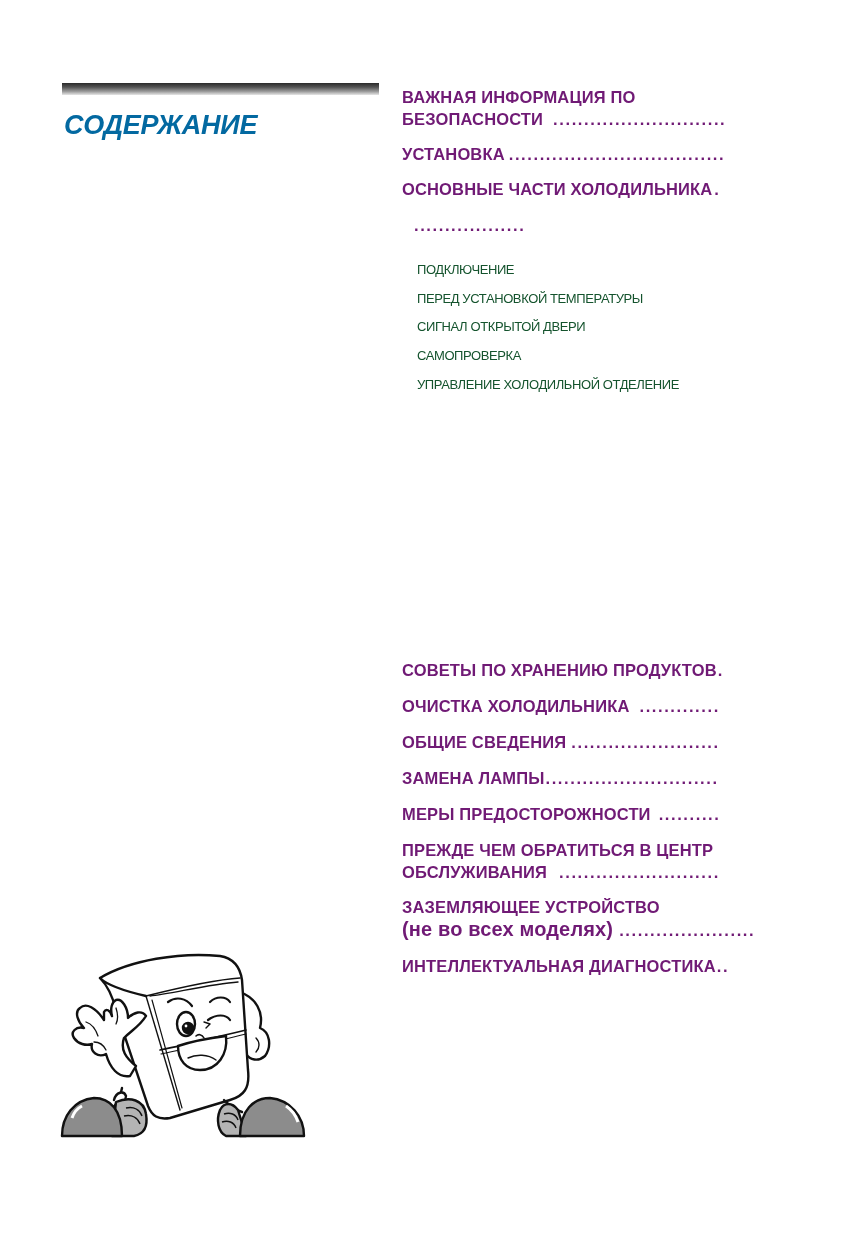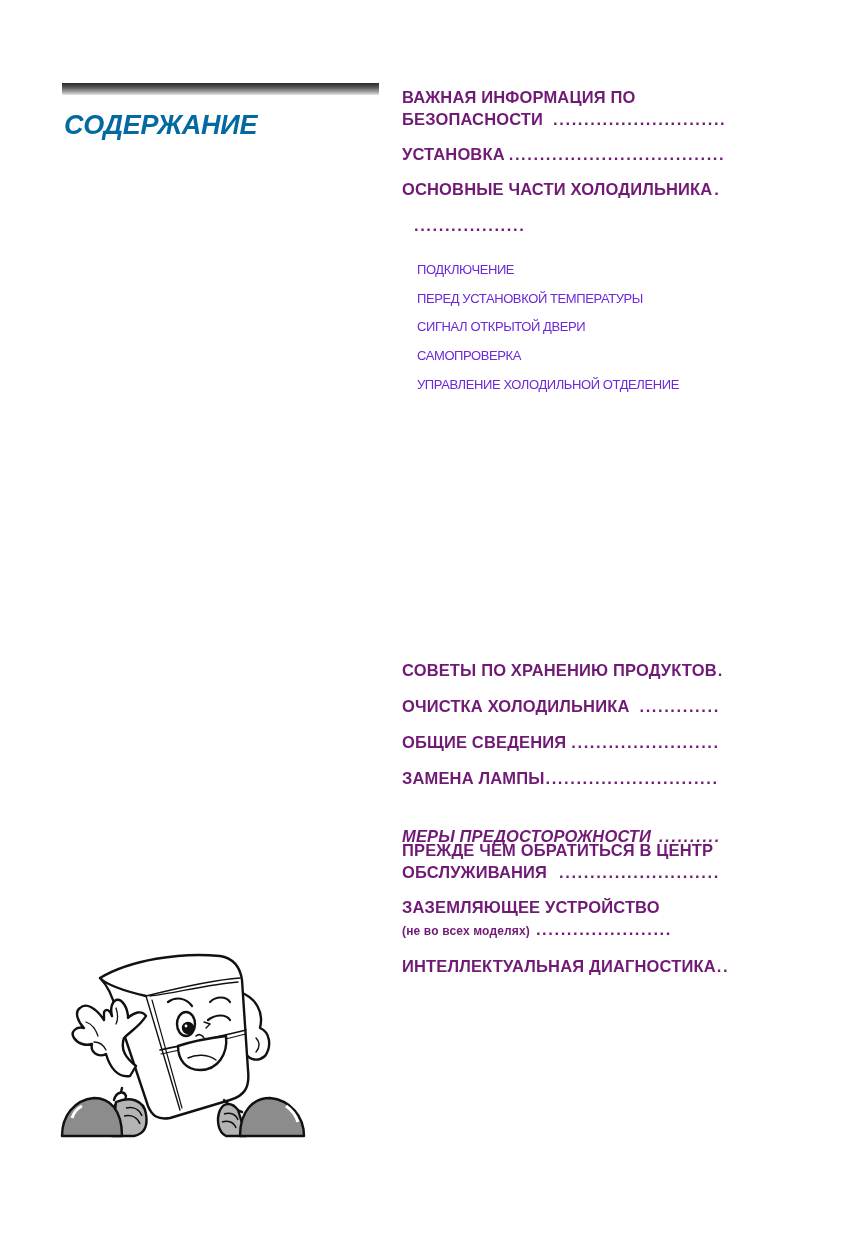--- a/index.html
+++ b/index.html
@@ -58,30 +58,30 @@
       align-items: baseline;
     }
     .entry .leader {
       display: inline-block;
       overflow: hidden;
       white-space: nowrap;
       letter-spacing: 1.6px;
       margin-left: 4px;
     }
     .entry .small {
-      font-size: 12px;
+      font-size: 20px;
     }
     .sub {
       position: absolute;
       left: 15px;
       font-family: "Liberation Sans", sans-serif;
       font-weight: normal;
       font-size: 13px;
       letter-spacing: -0.4px;
-      color: #6d28d9;
+      color: #14532d;
       white-space: nowrap;
       line-height: 16px;
     }
     .mascot {
       position: absolute;
       left: 60px;
       top: 950px;
       width: 246px;
       height: 188px;
     }
@@ -149,21 +149,21 @@
     </div>
   </div>
 
   <div class="entry" style="top:767px;">
     <div class="row">
       <span>ЗАМЕНА ЛАМПЫ</span>
       <span class="leader" style="margin-left:1px;">............................</span>
     </div>
   </div>
 
-  <div class="entry" style="top:825px;font-style:italic;">
+  <div class="entry" style="top:803px;">
     <div class="row">
       <span>МЕРЫ ПРЕДОСТОРОЖНОСТИ</span>
       <span class="leader" style="margin-left:8px;">..........</span>
     </div>
   </div>
 
   <div class="entry" style="top:839px;">
     <div>ПРЕЖДЕ ЧЕМ ОБРАТИТЬСЯ В ЦЕНТР</div>
     <div class="row">
       <span>ОБСЛУЖИВАНИЯ</span>

